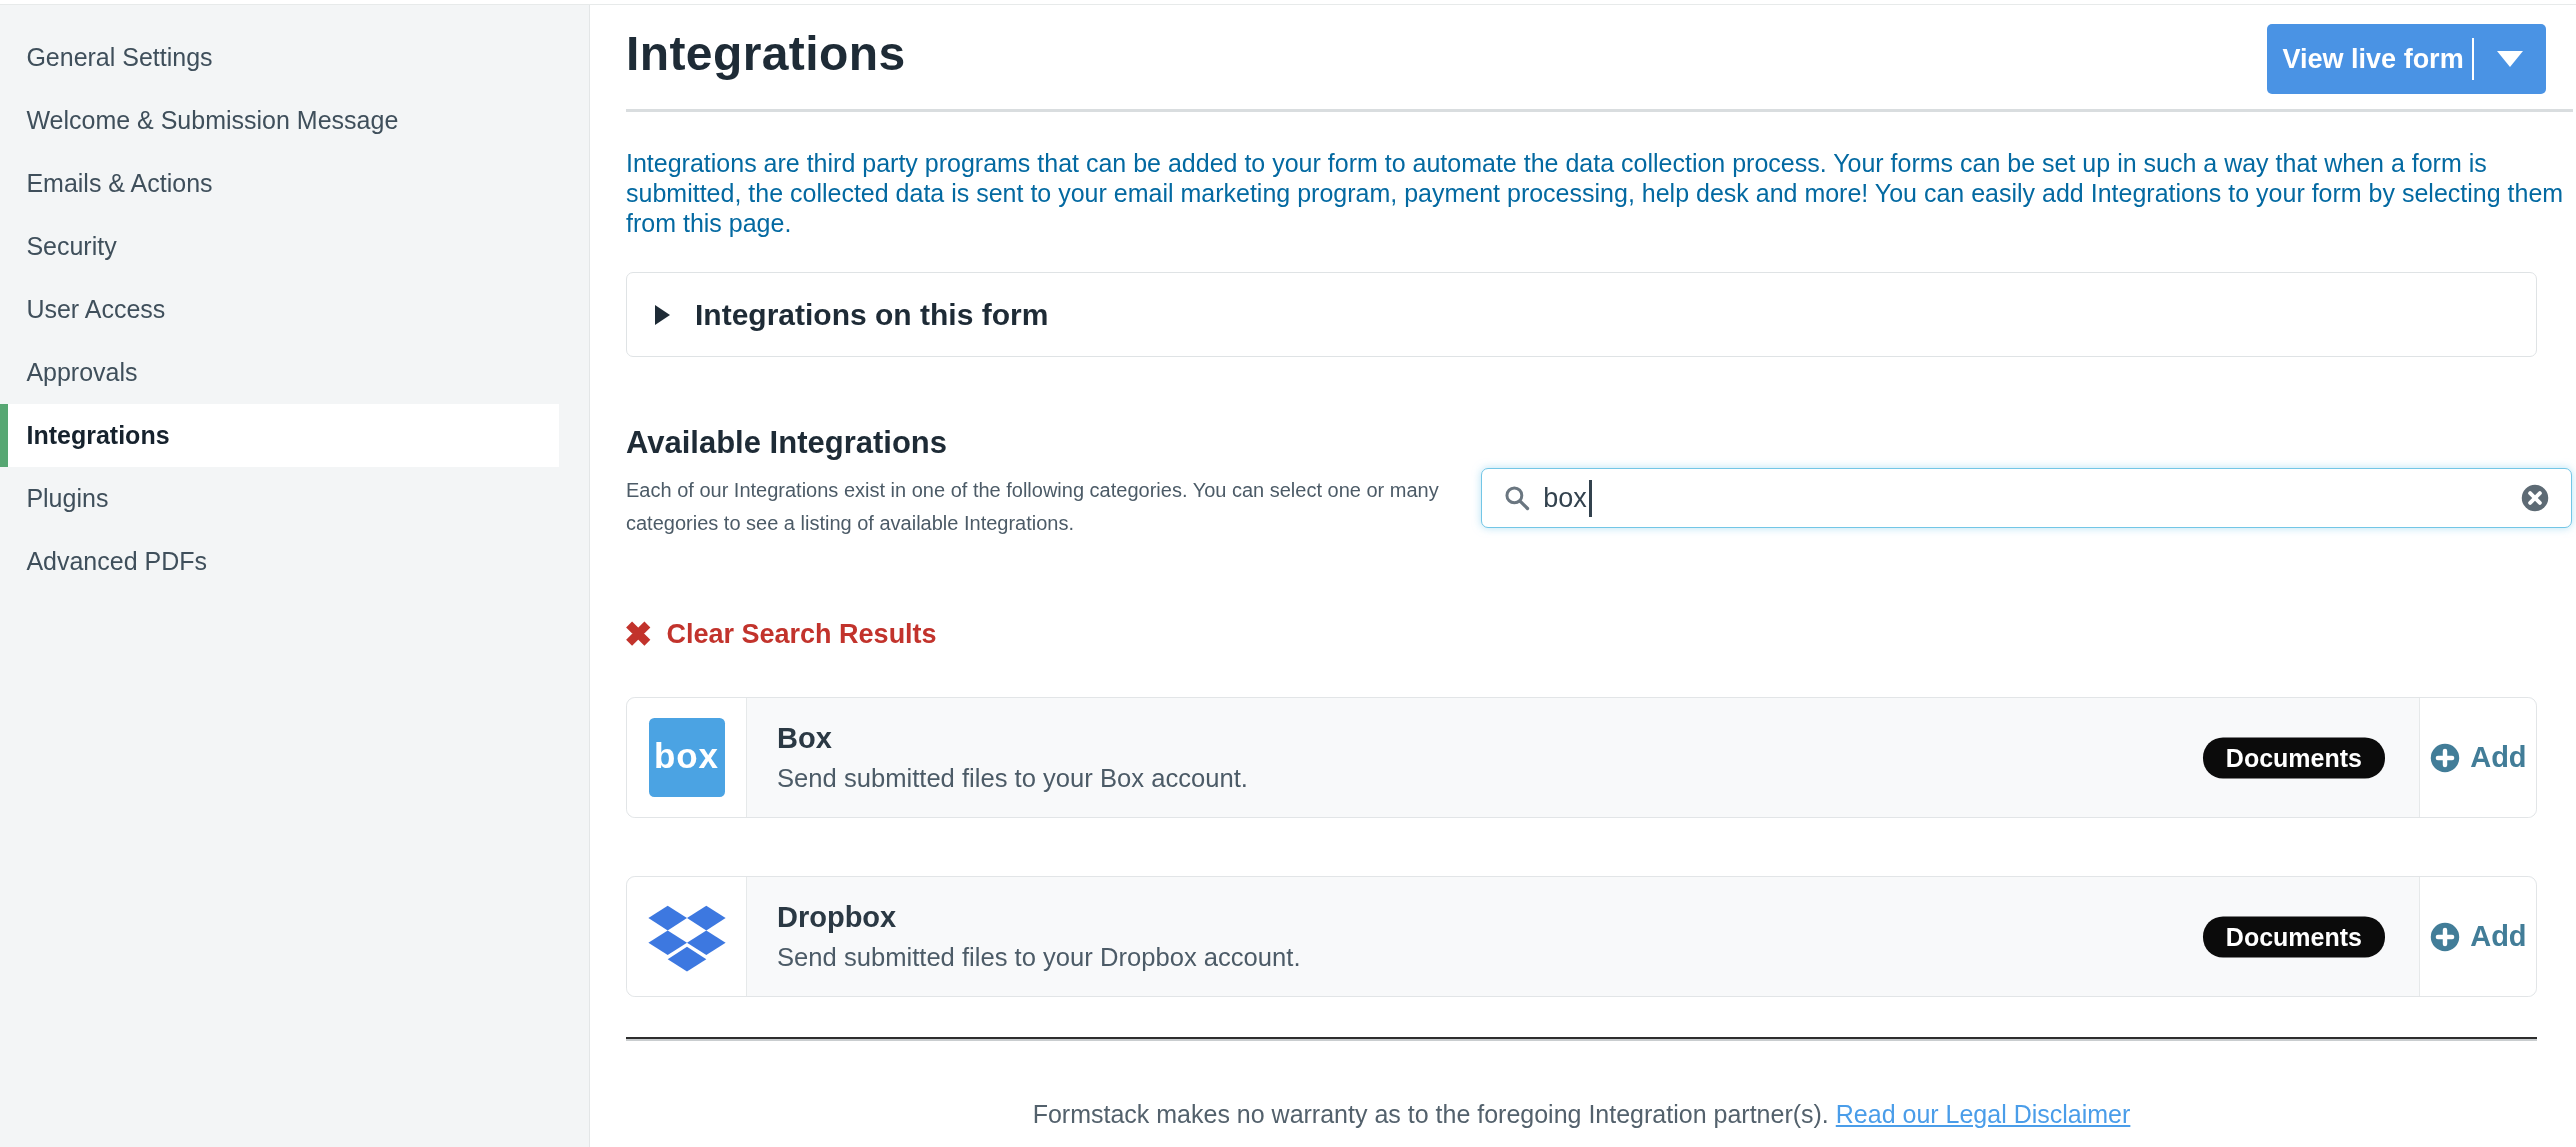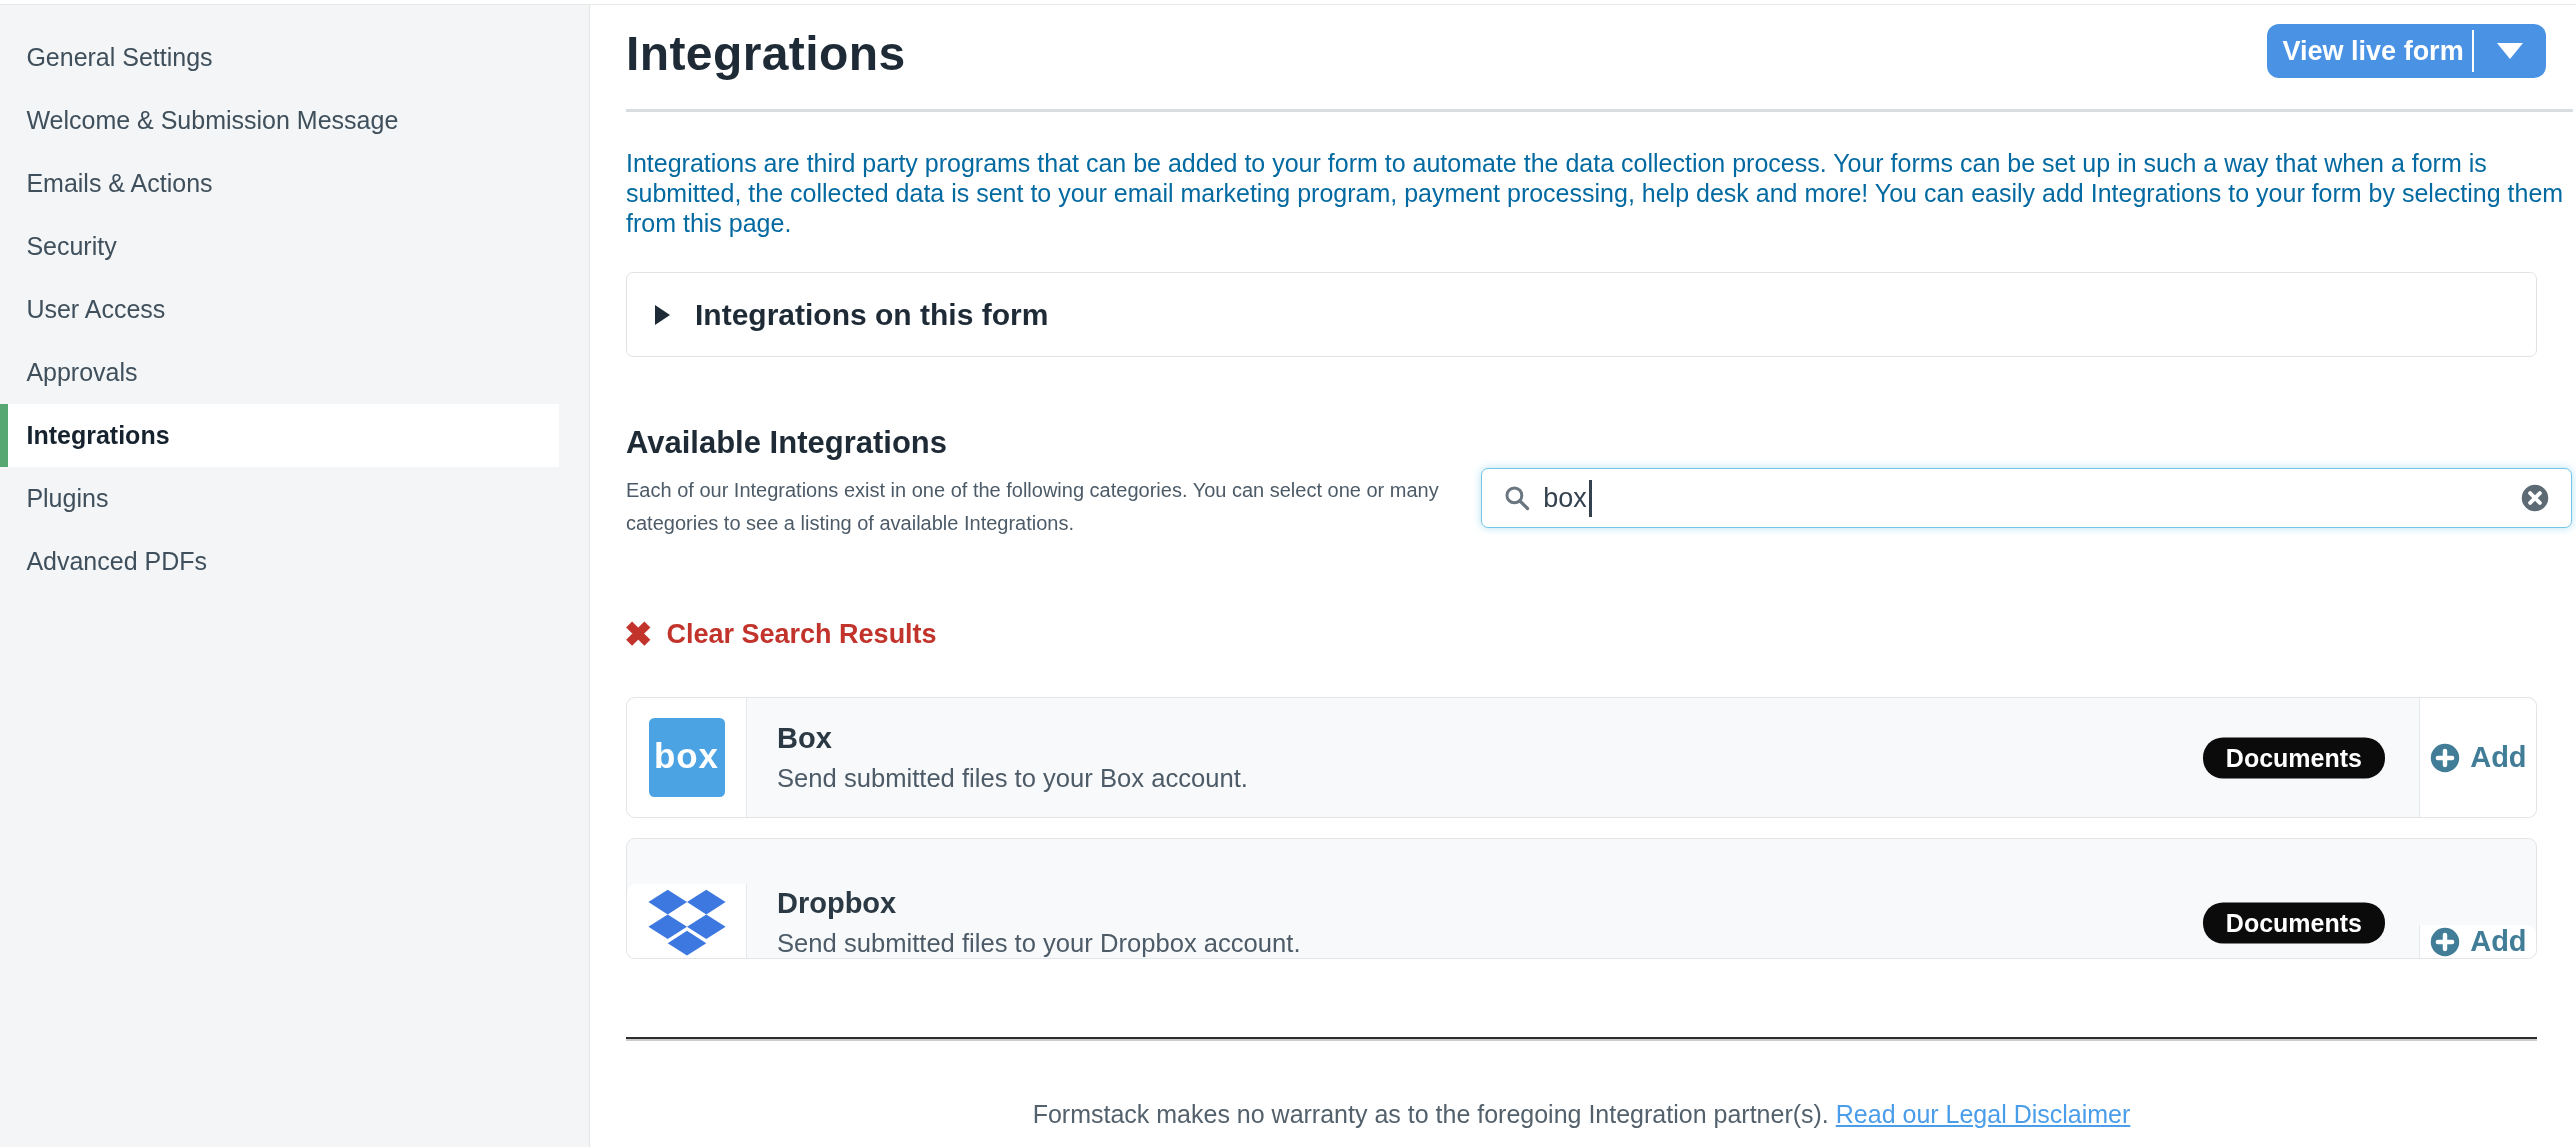--- a/index.html
+++ b/index.html
@@ -23,22 +23,22 @@
     width:559px; background:#ffffff; font-weight:bold; color:#16222d;
     border-left:8px solid var(--active_green); padding-left:18.5px;
   }
 
   
   .page-title {
     position:absolute; left:626px; top:26.4px; font-size:48px; font-weight:bold;
     color:#1e2b36; letter-spacing:0.4px;
   }
   .view-btn {
-    position:absolute; left:2267px; top:24px; width:279px; height:54px;
-    background:var(--accent_blue); border-radius:12px; color:#fff;
+    position:absolute; left:2267px; top:24px; width:279px; height:70px;
+    background:var(--accent_blue); border-radius:5px; color:#fff;
     display:flex; align-items:center; cursor:pointer;
   }
   .view-btn-label { flex:1; text-align:center; font-size:27px; font-weight:bold; padding-left:7px; }
   .view-btn-divider { width:1.8px; height:42px; background:#ffffff; }
   .view-btn-caret { width:72px; display:flex; justify-content:center; align-items:center; }
   .caret-down {
     width:0; height:0; border-left:13.2px solid transparent;
     border-right:13.2px solid transparent; border-top:16px solid #ffffff;
   }
   .title-divider { position:absolute; left:626px; top:109px; width:1947px; height:2.6px; background:#d9dddf; }
@@ -81,21 +81,21 @@
     color:var(--clear_red); font-weight:bold; font-size:27px; cursor:pointer;
   }
   .clear-x-icon { font-size:34px; line-height:34px; font-weight:bold; }
 
   
   .card {
     position:absolute; left:626px; width:1911px; height:121px;
     border:1.8px solid #e2e5e7; border-radius:8.8px; background:#f8f9fa; display:flex;
   }
   .card-box { top:697px; }
-  .card-dropbox { top:838px;align-items:flex-end; }
+  .card-dropbox { top:876px; }
   .logo-cell {
     width:120px; background:#fff; border-right:1.8px solid #e6e9ea;
     border-radius:8.8px 0 0 8.8px; display:flex; align-items:center; justify-content:center;
   }
   .card-body { flex:1; padding-left:30px; display:flex; flex-direction:column; justify-content:center; position:relative; }
   .card-title { font-size:29px; font-weight:bold; color:#2b3944; margin-bottom:8.8px; }
   .card-desc  { font-size:25.6px; color:#4c5b67; }
   .badge {
     position:absolute; right:34px; top:50%; transform:translateY(-50%);
     background:var(--badge_black); color:#fff; font-size:25px; font-weight:bold;

